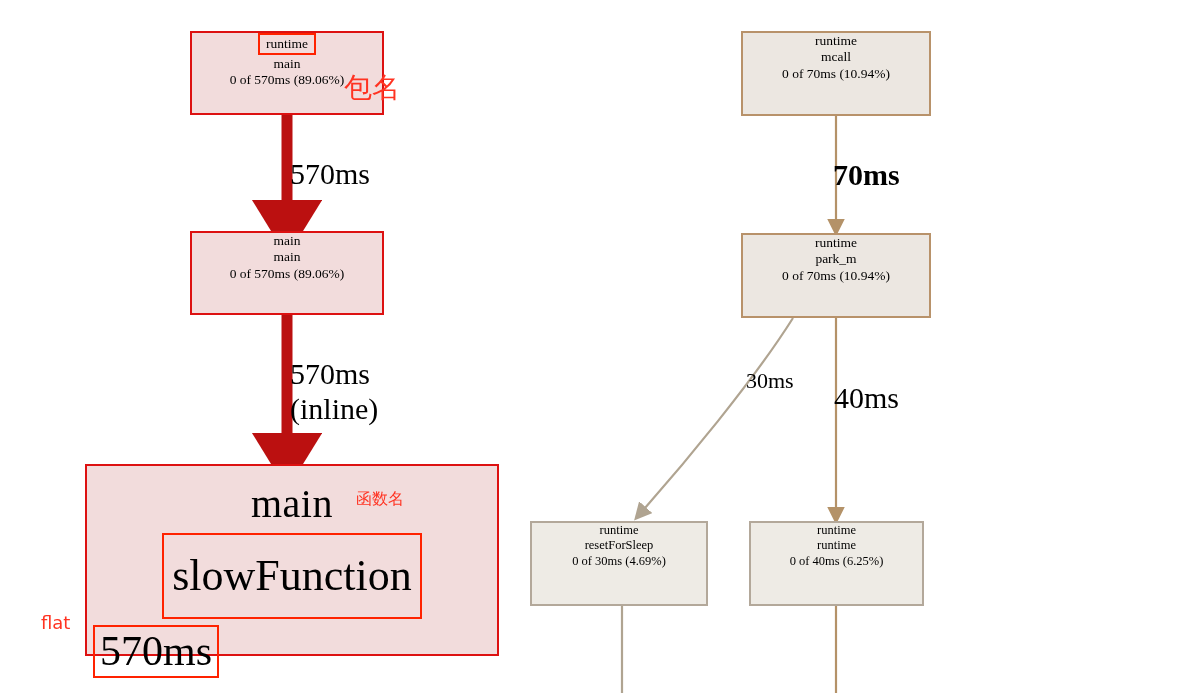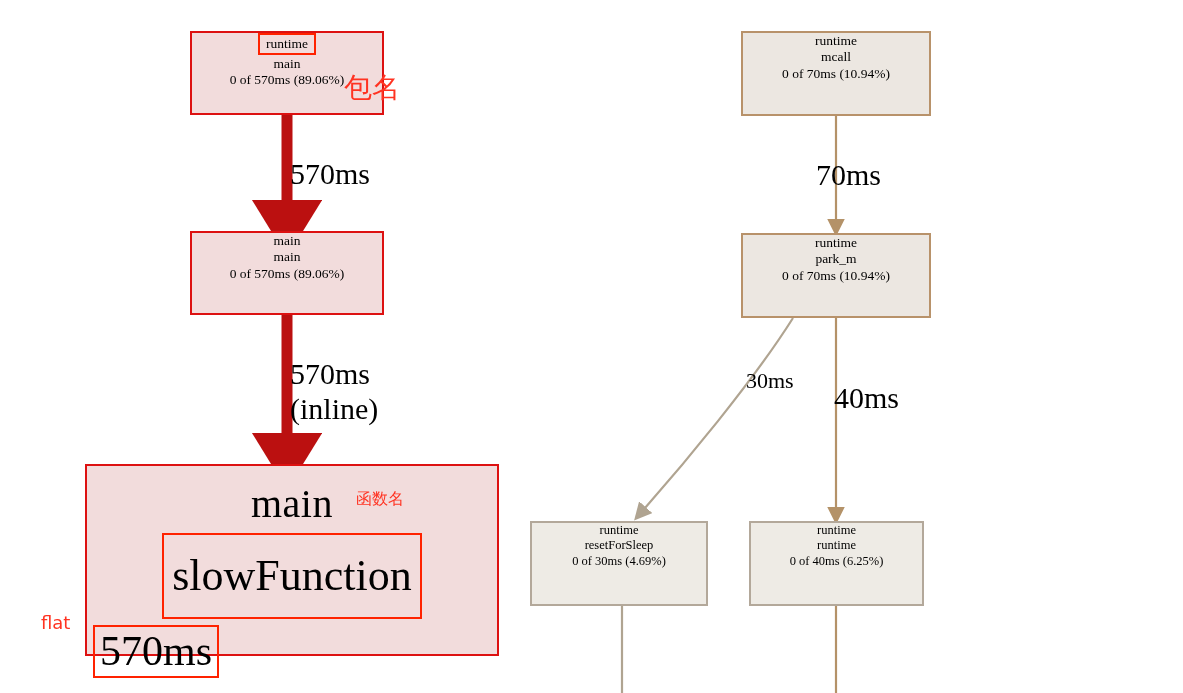--- a/index.html
+++ b/index.html
@@ -163,21 +163,21 @@
   
   .edge-label {
     position: absolute;
     color: #000000;
     white-space: pre-line;
     z-index: 3;
     line-height: 1.18;
   }
   #label-e1 { left: 290px; top: 156px; font-size: 30px; }
   #label-e2 { left: 290px; top: 356px; font-size: 30px; }
-  #label-e3 { left: 816px; top: 157px; font-size: 30px; }
+  #label-e3 { left: 833px; top: 157px; font-size: 30px; font-weight: bold; }
   #label-e4 { left: 746px; top: 368px; font-size: 22px; }
   #label-e5 { left: 834px; top: 380px; font-size: 30px; }
 </style>
 </head>
 <body>
 
 <div id="canvas">
 
   <svg id="edges" viewBox="0 0 1183 693">
     <defs>

